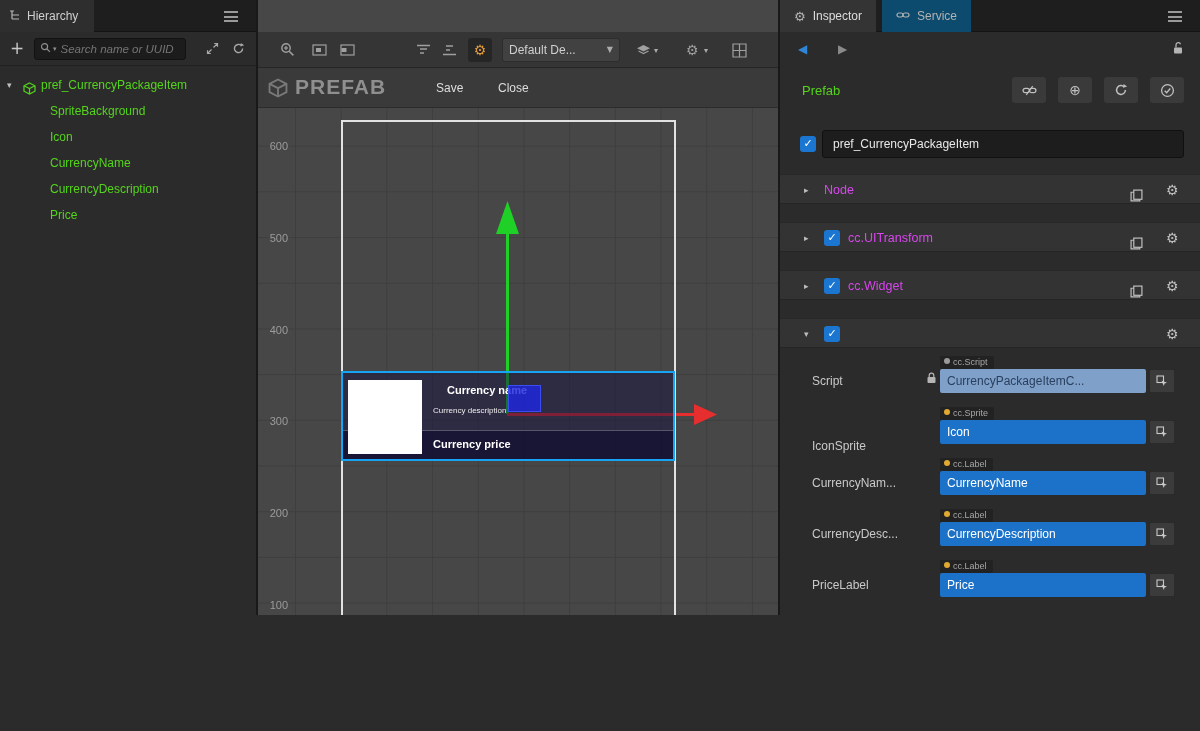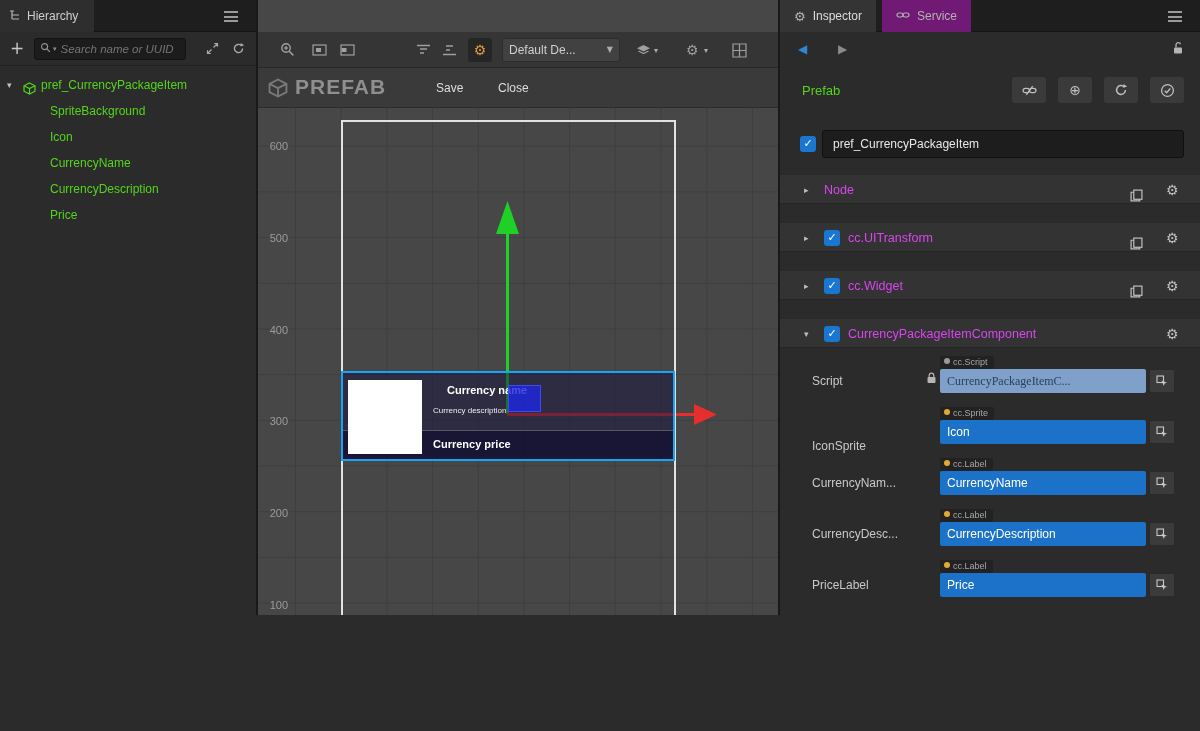--- a/index.html
+++ b/index.html
@@ -68,21 +68,21 @@
   .txt-name{left:90px;top:11px;font-size:11px;font-weight:bold;color:#fff;white-space:nowrap;margin-left:14px;}
   .txt-desc{left:90px;top:33px;font-size:8px;color:#ececec;white-space:nowrap;}
   .txt-price{left:90px;top:65px;font-size:11px;font-weight:bold;color:#fff;white-space:nowrap;}
   .z-handle{left:250px;top:317px;width:33px;height:27px;background:rgba(30,38,222,0.82);border:1px solid #3b4cf0;}
   .gizmo{left:0;top:0;pointer-events:none;}
 
   
   .inspector{left:778px;width:422px;background:#2b2b2b;border-left:2px solid #191919;}
   .i-tab{position:absolute;top:0;height:32px;display:flex;align-items:center;gap:7px;padding:0 14px;cursor:pointer;}
   .i-tab1{left:0;background:#343434;color:#ddd;}
-  .i-tab2{left:102px;background:#701a75;color:#b2b2b2;}
+  .i-tab2{left:102px;background:#0c4a6e;color:#b2b2b2;}
   .navrow{position:absolute;top:32px;left:0;right:0;height:36px;}
   .nav-arrow{position:absolute;top:10px;font-size:12px;cursor:pointer;}
   .pf-label{position:absolute;left:22px;top:83px;font-size:13px;color:#55d41c;}
   .pf-actbtn{position:absolute;top:77px;width:34px;height:26px;background:#3a3a3a;border-radius:3px;
              display:flex;align-items:center;justify-content:center;color:#c0c0c0;cursor:pointer;}
   .name-row-chk{position:absolute;left:20px;top:136px;cursor:pointer;}
   .name-input{position:absolute;left:42px;top:130px;width:362px;height:28px;background:#1d1d1d;
               border:1px solid #101010;border-radius:3px;color:#e8e8e8;font-size:12px;padding:0 10px;
               font-family:inherit;outline:none;}
   .comp-row{position:absolute;left:0;right:0;height:30px;background:#333333;border-top:1px solid #282828;
@@ -93,21 +93,21 @@
   .row-ic{position:absolute;top:8px;cursor:pointer;}
   .row-gear{position:absolute;left:386px;top:0;font-size:14px;color:#c0c0c0;line-height:30px;cursor:pointer;}
   .prop-label{position:absolute;left:32px;color:#c9c9c9;}
   .chip{position:absolute;left:160px;height:13px;background:#222;border-radius:2px;padding:0 6px 0 4px;
         font-size:9px;color:#a8a8a8;line-height:13px;white-space:nowrap;}
   .dot{display:inline-block;width:6px;height:6px;border-radius:50%;margin-right:3px;vertical-align:1px;}
   .dot-gray{background:#9a9a9a;}
   .dot-yellow{background:#e0a931;}
   .field{position:absolute;left:160px;width:206px;height:24px;border-radius:2px;background:#1b72c8;color:#fff;
          line-height:24px;padding:0 7px;overflow:hidden;white-space:nowrap;cursor:pointer;}
-  .field.locked{background:#7fa0c8;color:#2a3f5e;font-family:Liberation Serif, serif;}
+  .field.locked{background:#7fa0c8;color:#2a3f5e;}
   .pick-btn{position:absolute;left:369px;width:26px;height:24px;background:#3b3b3b;border:1px solid #2a2a2a;
             border-radius:2px;display:flex;align-items:center;justify-content:center;cursor:pointer;}
   .addcomp{position:absolute;left:139px;top:637px;width:146px;height:28px;background:#505050;border-radius:3px;
            color:#ececec;text-align:center;line-height:28px;font-size:12.5px;cursor:pointer;}
 </style>
 </head>
 <body>
 
 <div class="app">
 
@@ -370,21 +370,20 @@
             <rect x="3.5" y="1" width="7.5" height="8.5" fill="none" stroke="#c0c0c0" stroke-width="1.1"></rect>
             <path d="M3.5 3H1v8h8V9.5" fill="none" stroke="#c0c0c0" stroke-width="1.1"></path>
           </svg>
       </span>
       <span class="row-gear glyph">⚙</span>
     </div>
 
     <div class="comp-row" style="top:318px;">
       <span class="comp-caret glyph">▾</span>
       <span class="chk glyph comp-chk">✓</span>
-      <span class="comp-name" style="left:68px;">CurrencyPackageItemComponent</span>
       <span class="row-gear glyph">⚙</span>
     </div>
 
     <div class="prop-label" style="top:374px;text-align:center;">Script</div>
     <span class="abs" style="left:146px;top:372px;">
       <svg width="11" height="12" viewBox="0 0 11 12">
           <rect x="1.5" y="5" width="8" height="6" rx="1" fill="#b5b5b5"></rect>
           <path d="M3.2 5V3.4a2.3 2.3 0 0 1 4.6 0V5" fill="none" stroke="#b5b5b5" stroke-width="1.2"></path>
         </svg>
     </span>

